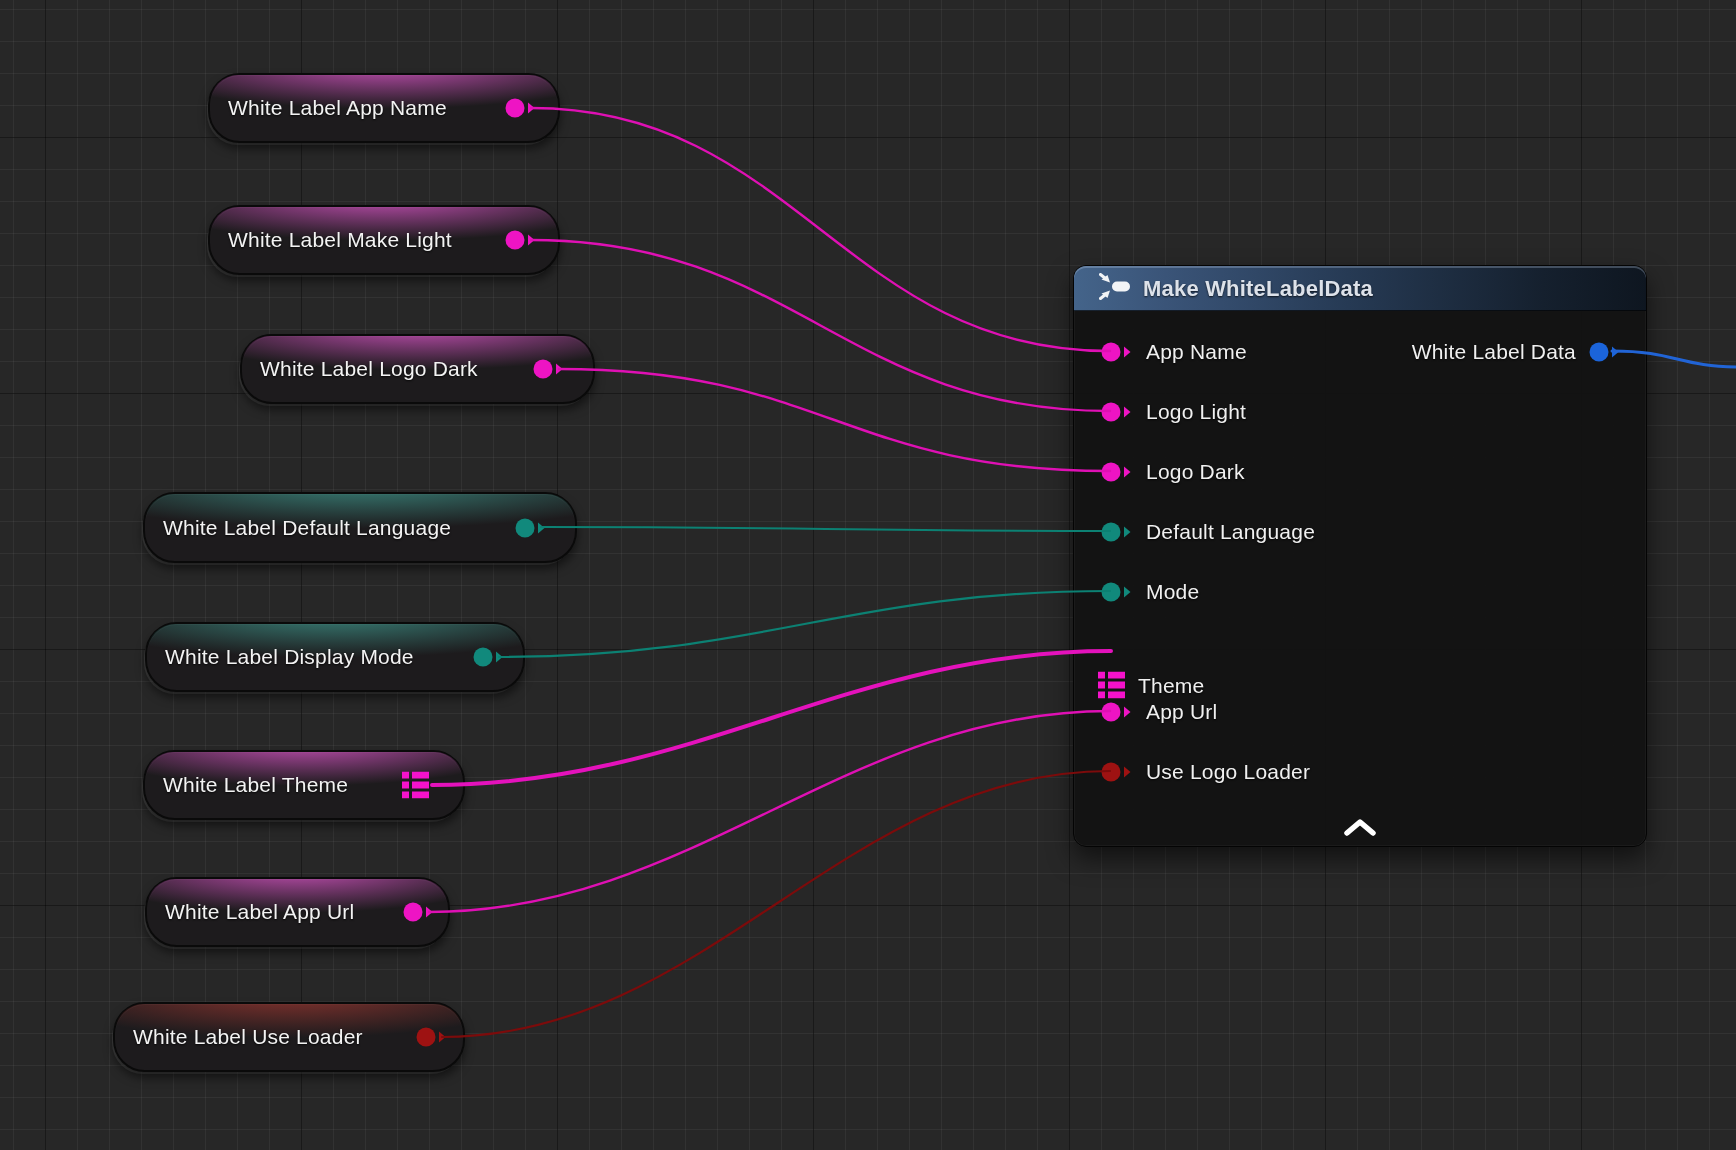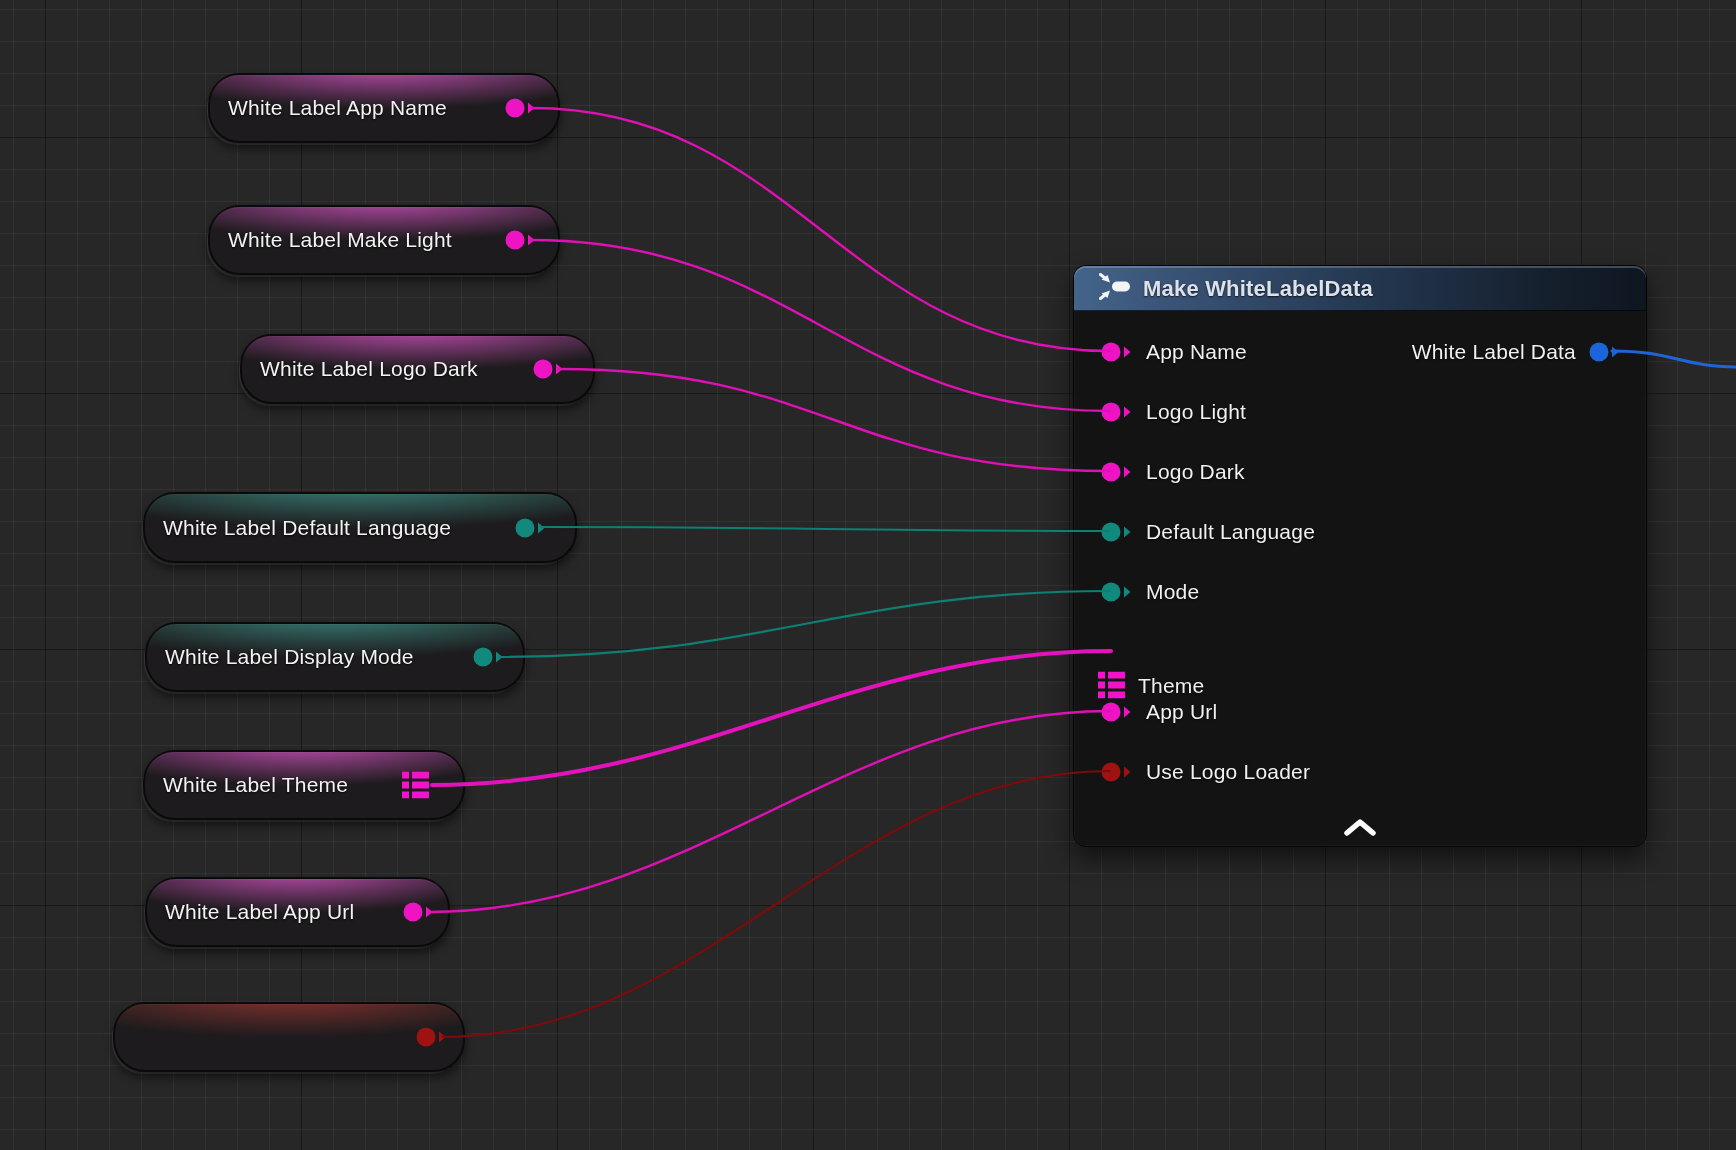--- a/index.html
+++ b/index.html
@@ -212,20 +212,21 @@
         <div class="getter" style="left: 145px; top: 877px; width: 305px; height: 70px;">
           <div class="glow" style="background:radial-gradient(115% 105% at 50% -16%, rgba(225,88,206,0.85) 0%, rgba(0,0,0,0) 64%);"></div>
      <span class="glabel">White Label App Url</span>
      <span class="gpin" style="right:13px;"><svg width="32" height="22" viewBox="0 0 32 22">
     <circle cx="10" cy="11" r="9.5" fill="#ee14c4"></circle>
     <path d="M23 5.5 L29.5 11 L23 16.5 Z" fill="#ee14c4"></path>
             </svg></span>
         </div>
         <div class="getter" style="left: 113px; top: 1002px; width: 352px; height: 70px;">
           <div class="glow" style="background:radial-gradient(115% 105% at 50% -16%, rgba(185,62,54,0.68) 0%, rgba(0,0,0,0) 64%);"></div>
+     <span class="glabel">White Label Use Loader</span>
      <span class="gpin" style="right:15px;"><svg width="32" height="22" viewBox="0 0 32 22">
     <circle cx="10" cy="11" r="9.5" fill="#9e1212"></circle>
     <path d="M23 5.5 L29.5 11 L23 16.5 Z" fill="#9e1212"></path>
             </svg></span>
         </div>
       </div>
   </div>
 </div>
 
 </body></html>

